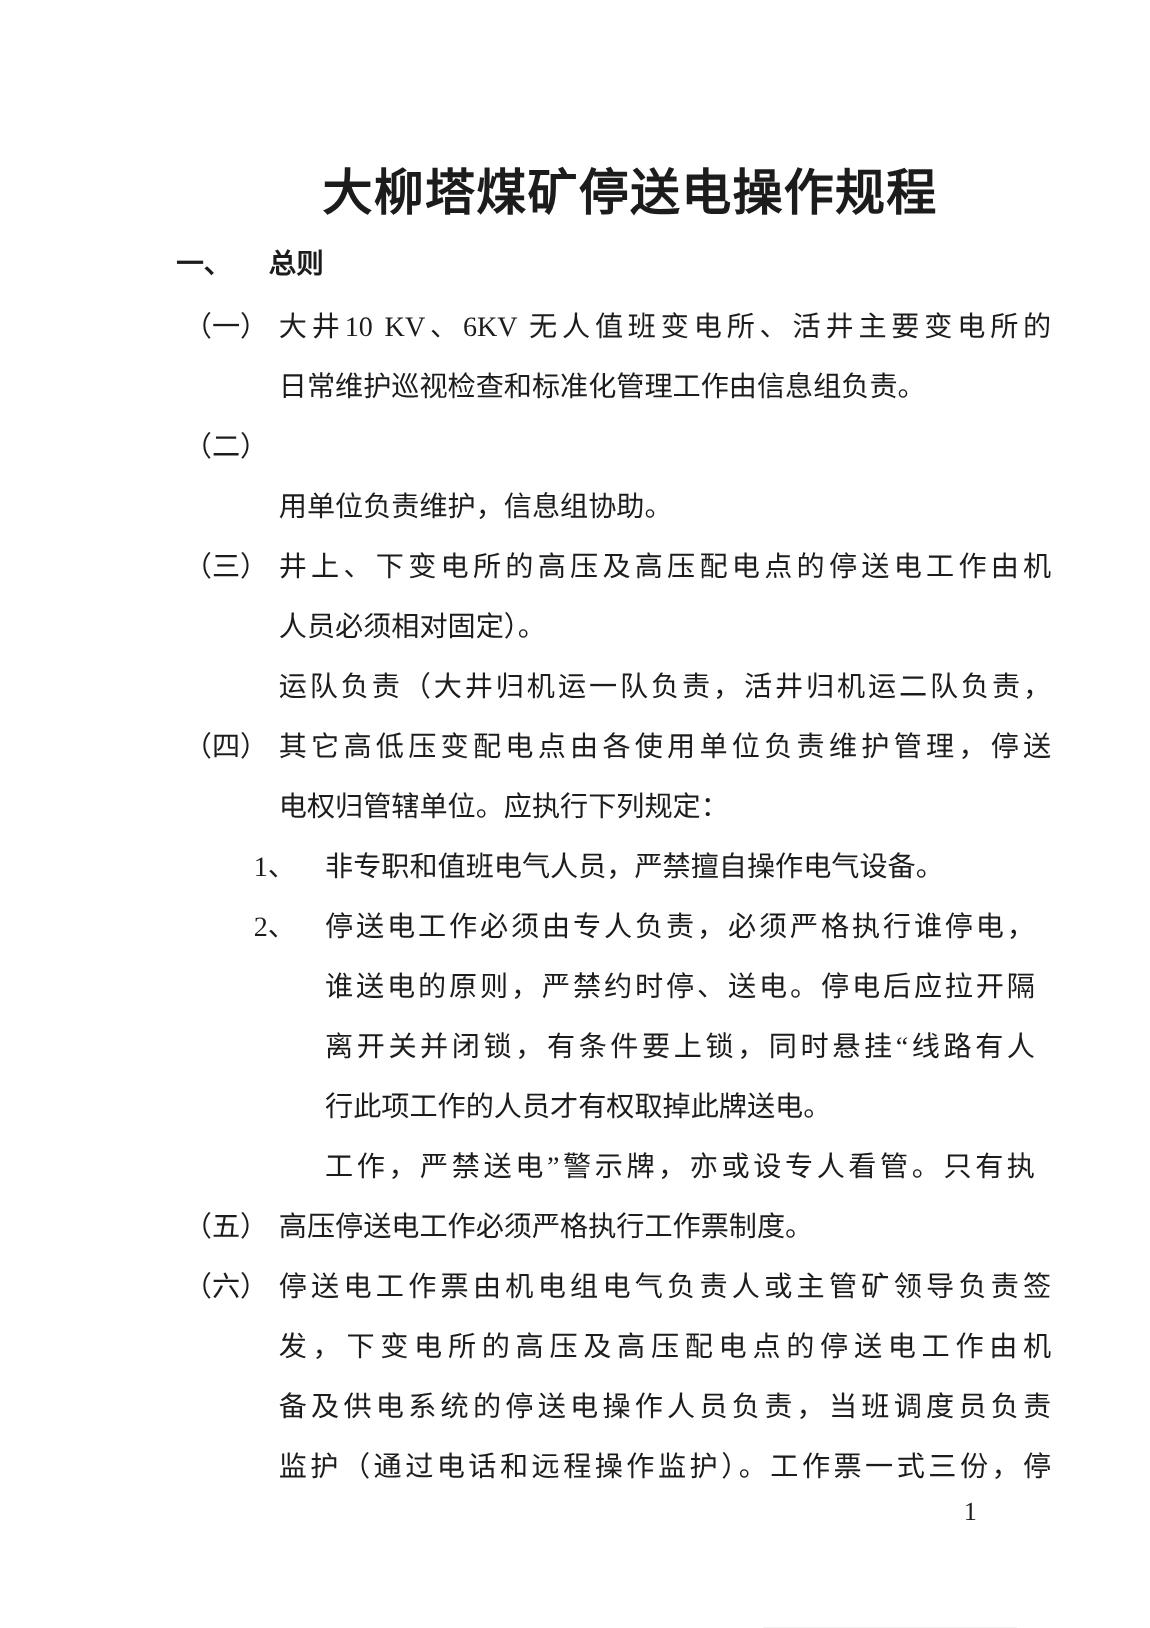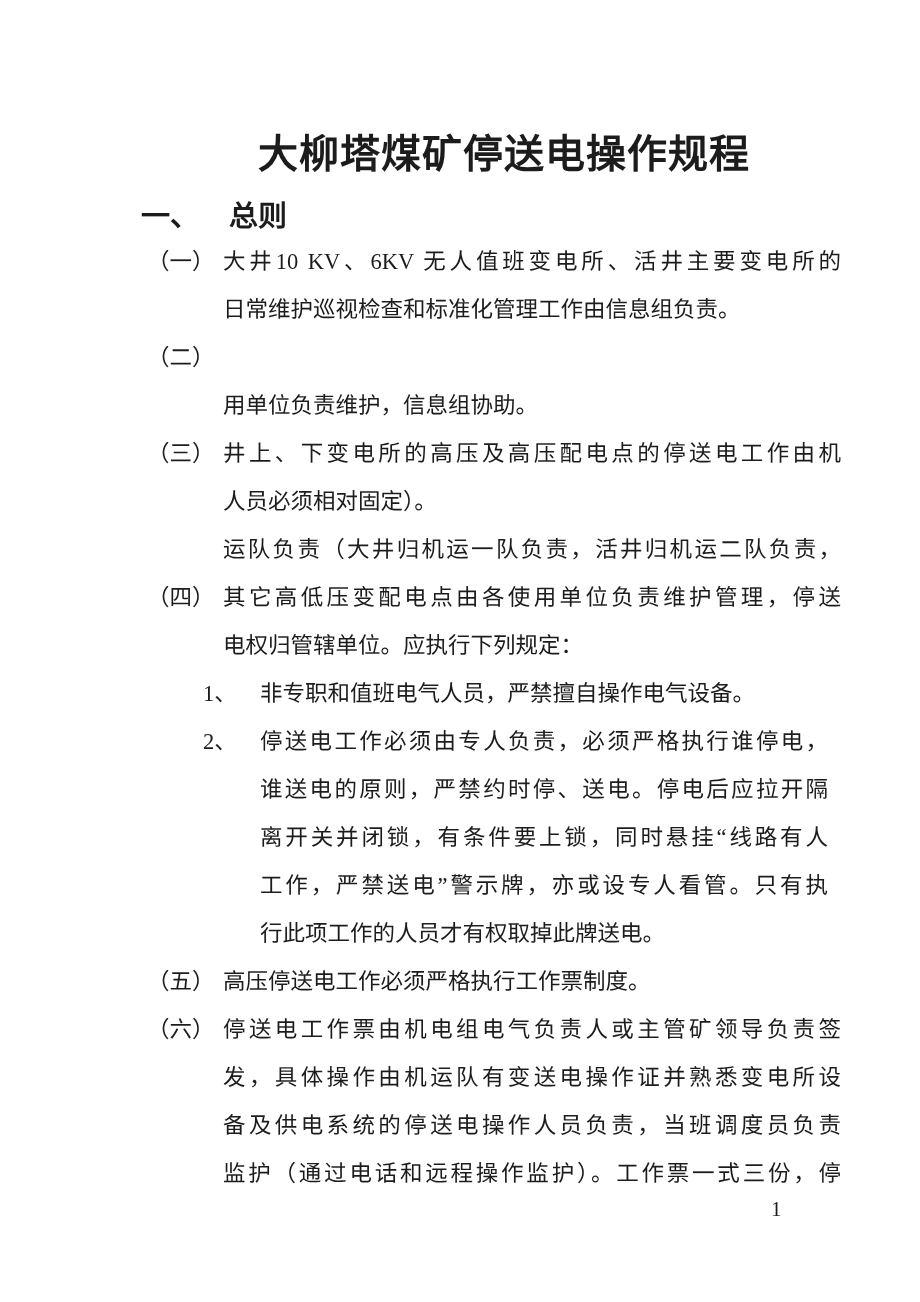--- a/index.html
+++ b/index.html
@@ -14,21 +14,21 @@
   }
   .doc-title {
     position:absolute; top:122px; left:0; width:920px;
     margin:0; text-align:center;
     font-size:40px; font-weight:bold; letter-spacing:1px;
     font-family:"Liberation Serif","DejaVu Serif",serif;
     padding-left:44px;
   }
   .section-heading {
     position:absolute; top:192px; left:141px;
-    font-size:29px; font-weight:bold;
+    font-size:22px; font-weight:bold;
   }
   .section-heading .sec-no { margin-right:30px; }
   .body {
     position:absolute; top:238px; left:0; width:920px;
     font-size:22.5px;
   }
   .row { position:relative; height:48px; line-height:48px; }
   .lbl  { position:absolute; left:147px; top:0; }
   .txt  { display:block; margin-left:223px; margin-right:79px; }
   .lbl2 { position:absolute; left:203px; top:0; }
@@ -96,37 +96,37 @@
       <span class="lbl2">2、</span>
       <span class="txt2 full">停送电工作必须由专人负责，必须严格执行谁停电，</span>
     </div>
     <div class="row">
       <span class="txt2 full">谁送电的原则，严禁约时停、送电。停电后应拉开隔</span>
     </div>
     <div class="row">
       <span class="txt2 full">离开关并闭锁，有条件要上锁，同时悬挂“线路有人</span>
     </div>
     <div class="row">
-      <span class="txt2 full">工作，严禁送电”警示牌，亦或设专人看管。只有执</span>
+      <span class="txt2 end">行此项工作的人员才有权取掉此牌送电。</span>
     </div>
     <div class="row">
-      <span class="txt2 end">行此项工作的人员才有权取掉此牌送电。</span>
+      <span class="txt2 full">工作，严禁送电”警示牌，亦或设专人看管。只有执</span>
     </div>
 
     <div class="row">
       <span class="lbl">（五）</span>
       <span class="txt end">高压停送电工作必须严格执行工作票制度。</span>
     </div>
 
     <div class="row">
       <span class="lbl">（六）</span>
       <span class="txt full">停送电工作票由机电组电气负责人或主管矿领导负责签</span>
     </div>
     <div class="row">
-      <span class="txt full">发，具体操作由机运队有变送电操作证并熟悉变电所设</span>
+      <span class="txt full">发，下变电所的高压及高压配电点的停送电工作由机</span>
     </div>
     <div class="row">
       <span class="txt full">备及供电系统的停送电操作人员负责，当班调度员负责</span>
     </div>
     <div class="row">
       <span class="txt full">监护（通过电话和远程操作监护）。工作票一式三份，停</span>
     </div>
 
   </div>
 

